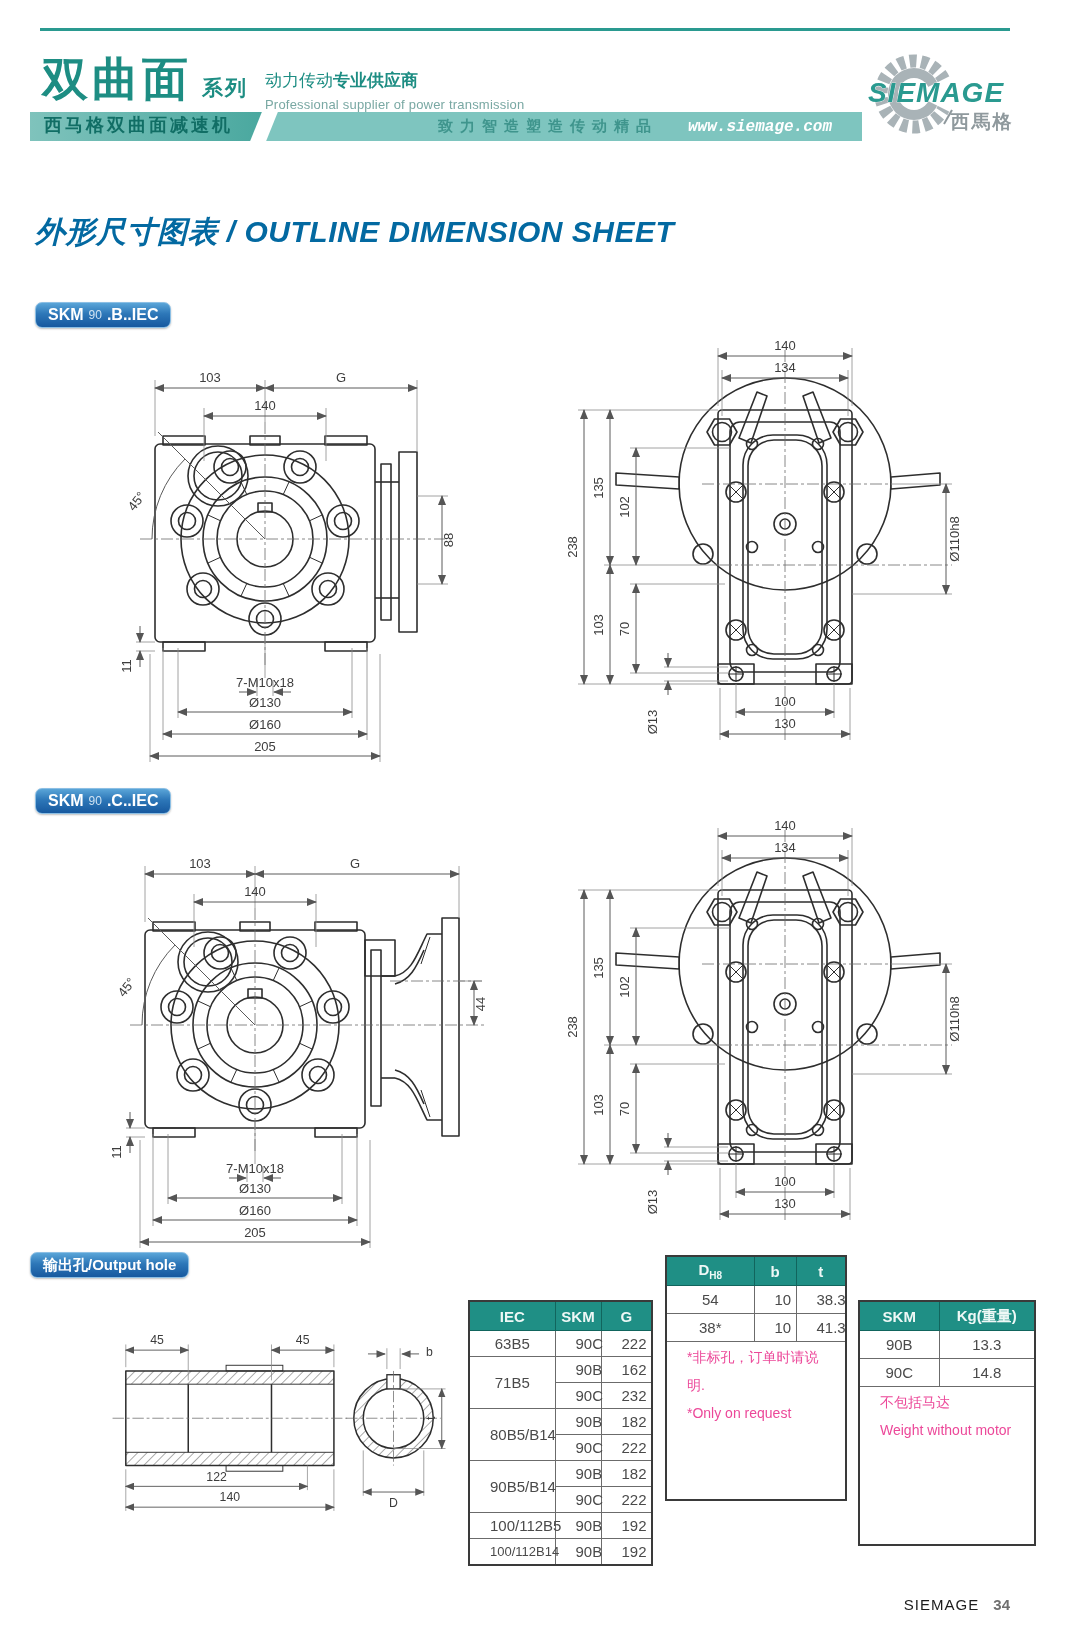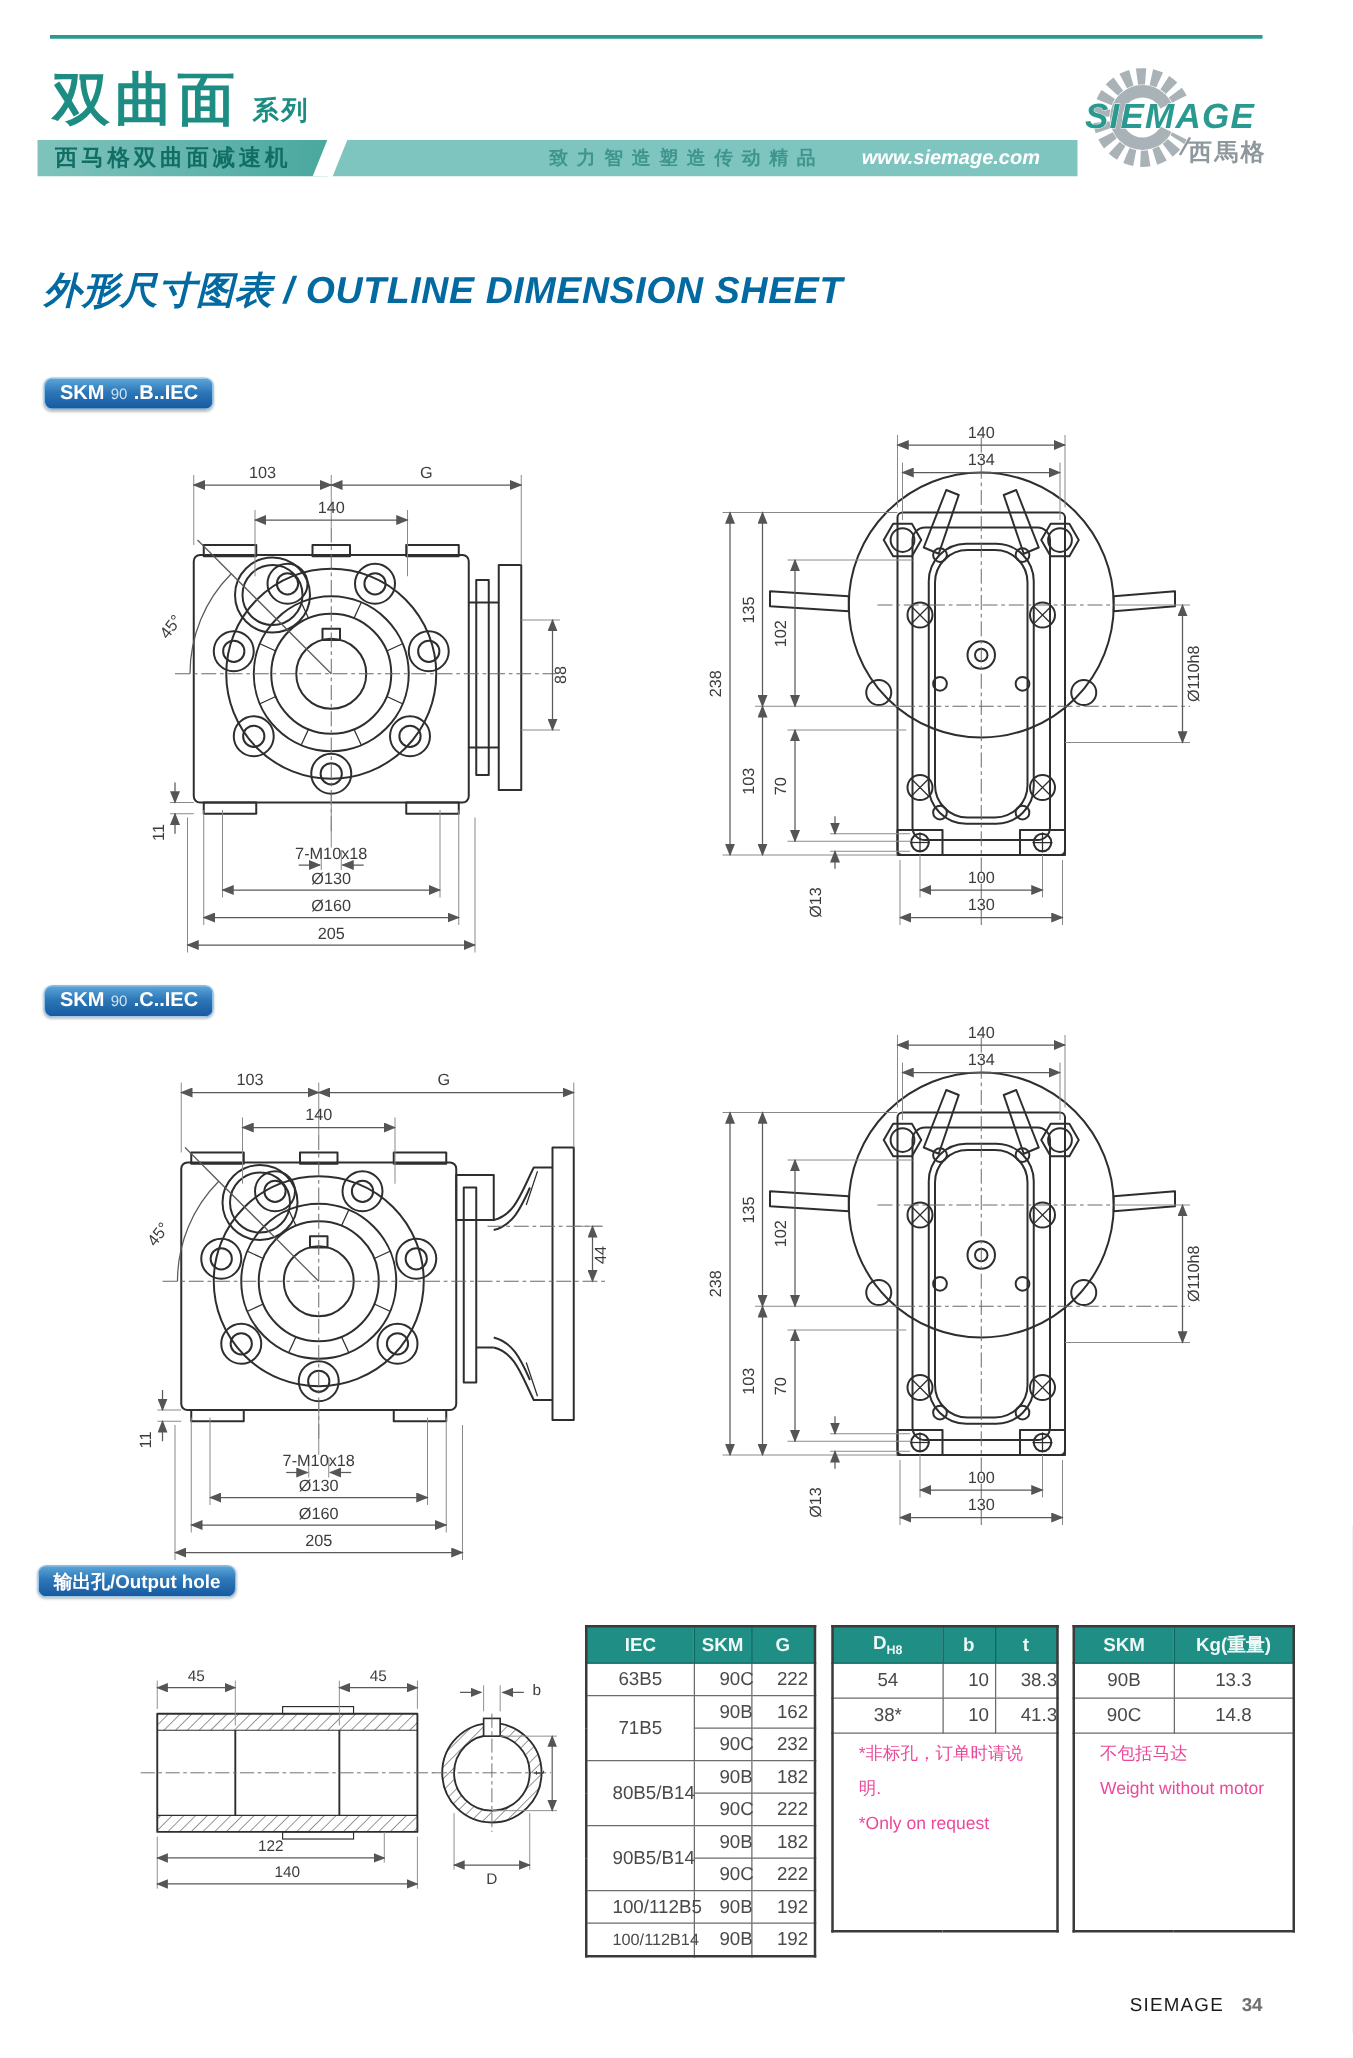--- a/index.html
+++ b/index.html
@@ -9,21 +9,21 @@
 
   
   .toprule{position:absolute;left:40px;top:28px;width:970px;height:3px;background:#2a9a90;}
   .series-title{position:absolute;left:42px;top:56px;color:#1d8d83;font-weight:bold;
                 font-size:46px;letter-spacing:4px;line-height:1;}
   .series-suffix{font-size:21px;letter-spacing:2px;margin-left:10px;}
   .supplier{position:absolute;left:265px;top:70px;line-height:1.35;}
   .supplier .cn{font-size:17px;color:#1d8d83;}
   .supplier .cnb{font-weight:bold;}
   .supplier .en{font-size:13px;color:#79a8a3;letter-spacing:0.2px;}
-  .banner{position:absolute;left:30px;top:112px;width:832px;height:29px;display:flex;}
+  .banner{position:absolute;left:30px;top:112px;width:832px;height:29px;display:flex;font-family:Liberation Mono, monospace;}
   .banner-left{width:232px;background:linear-gradient(90deg,#7fc3bc,#4aa89f);
                color:#116e65;font-size:18px;font-weight:bold;letter-spacing:3px;
                line-height:29px;padding-left:14px;box-sizing:border-box;white-space:nowrap;}
   .banner-slash{width:16px;background:#ffffff;transform:skewX(-22deg);margin:0 -6px;}
   .banner-right{flex:1;background:#7ec5bf;display:flex;align-items:center;
                 justify-content:flex-end;gap:30px;padding-right:30px;}
   .banner-right .slogan{color:#3f958d;font-weight:bold;font-size:15px;letter-spacing:7px;}
   .banner-right .website{color:#ffffff;font-weight:bold;font-style:italic;font-size:16px;}
   .logo{position:absolute;left:848px;top:46px;width:172px;height:96px;}
 
@@ -61,20 +61,24 @@
 <body>
 
 <div class="page">
 
   <div class="toprule"></div>
 
   <div class="series-title">
     <span>双曲面</span><span class="series-suffix">系列</span>
   </div>
 
+  <div class="supplier">
+    <span class="cn">动力传动</span><span class="cn cnb">专业供应商</span><br>
+    <span class="en">Professional supplier of power transmission</span>
+  </div>
 
   <div class="banner">
     <div class="banner-left">西马格双曲面减速机</div>
     <div class="banner-slash"></div>
     <div class="banner-right">
       <span class="slogan">致力智造塑造传动精品</span>
       <span class="website">www.siemage.com</span>
     </div>
   </div>
 
@@ -641,21 +645,21 @@
         <td class="r">192</td>
       </tr>
       <tr>
         <td class="c" style="font-size:13px;">100/112B14</td>
         <td class="l">90B</td>
         <td class="r">192</td>
       </tr>
     </tbody>
   </table>
 
-  <table class="t abs" style="left:665px;top:1300px;width:180px;">
+  <table class="t abs" style="left:665px;top:1255px;width:180px;">
     <colgroup>
         <col style="width:88px">
         <col style="width:42px">
         <col style="width:50px">
       </colgroup>
     <thead>
       <tr>
         <th><span>D</span><sub style="font-size:10px;">H8</sub></th>
         <th>b</th>
         <th>t</th>

